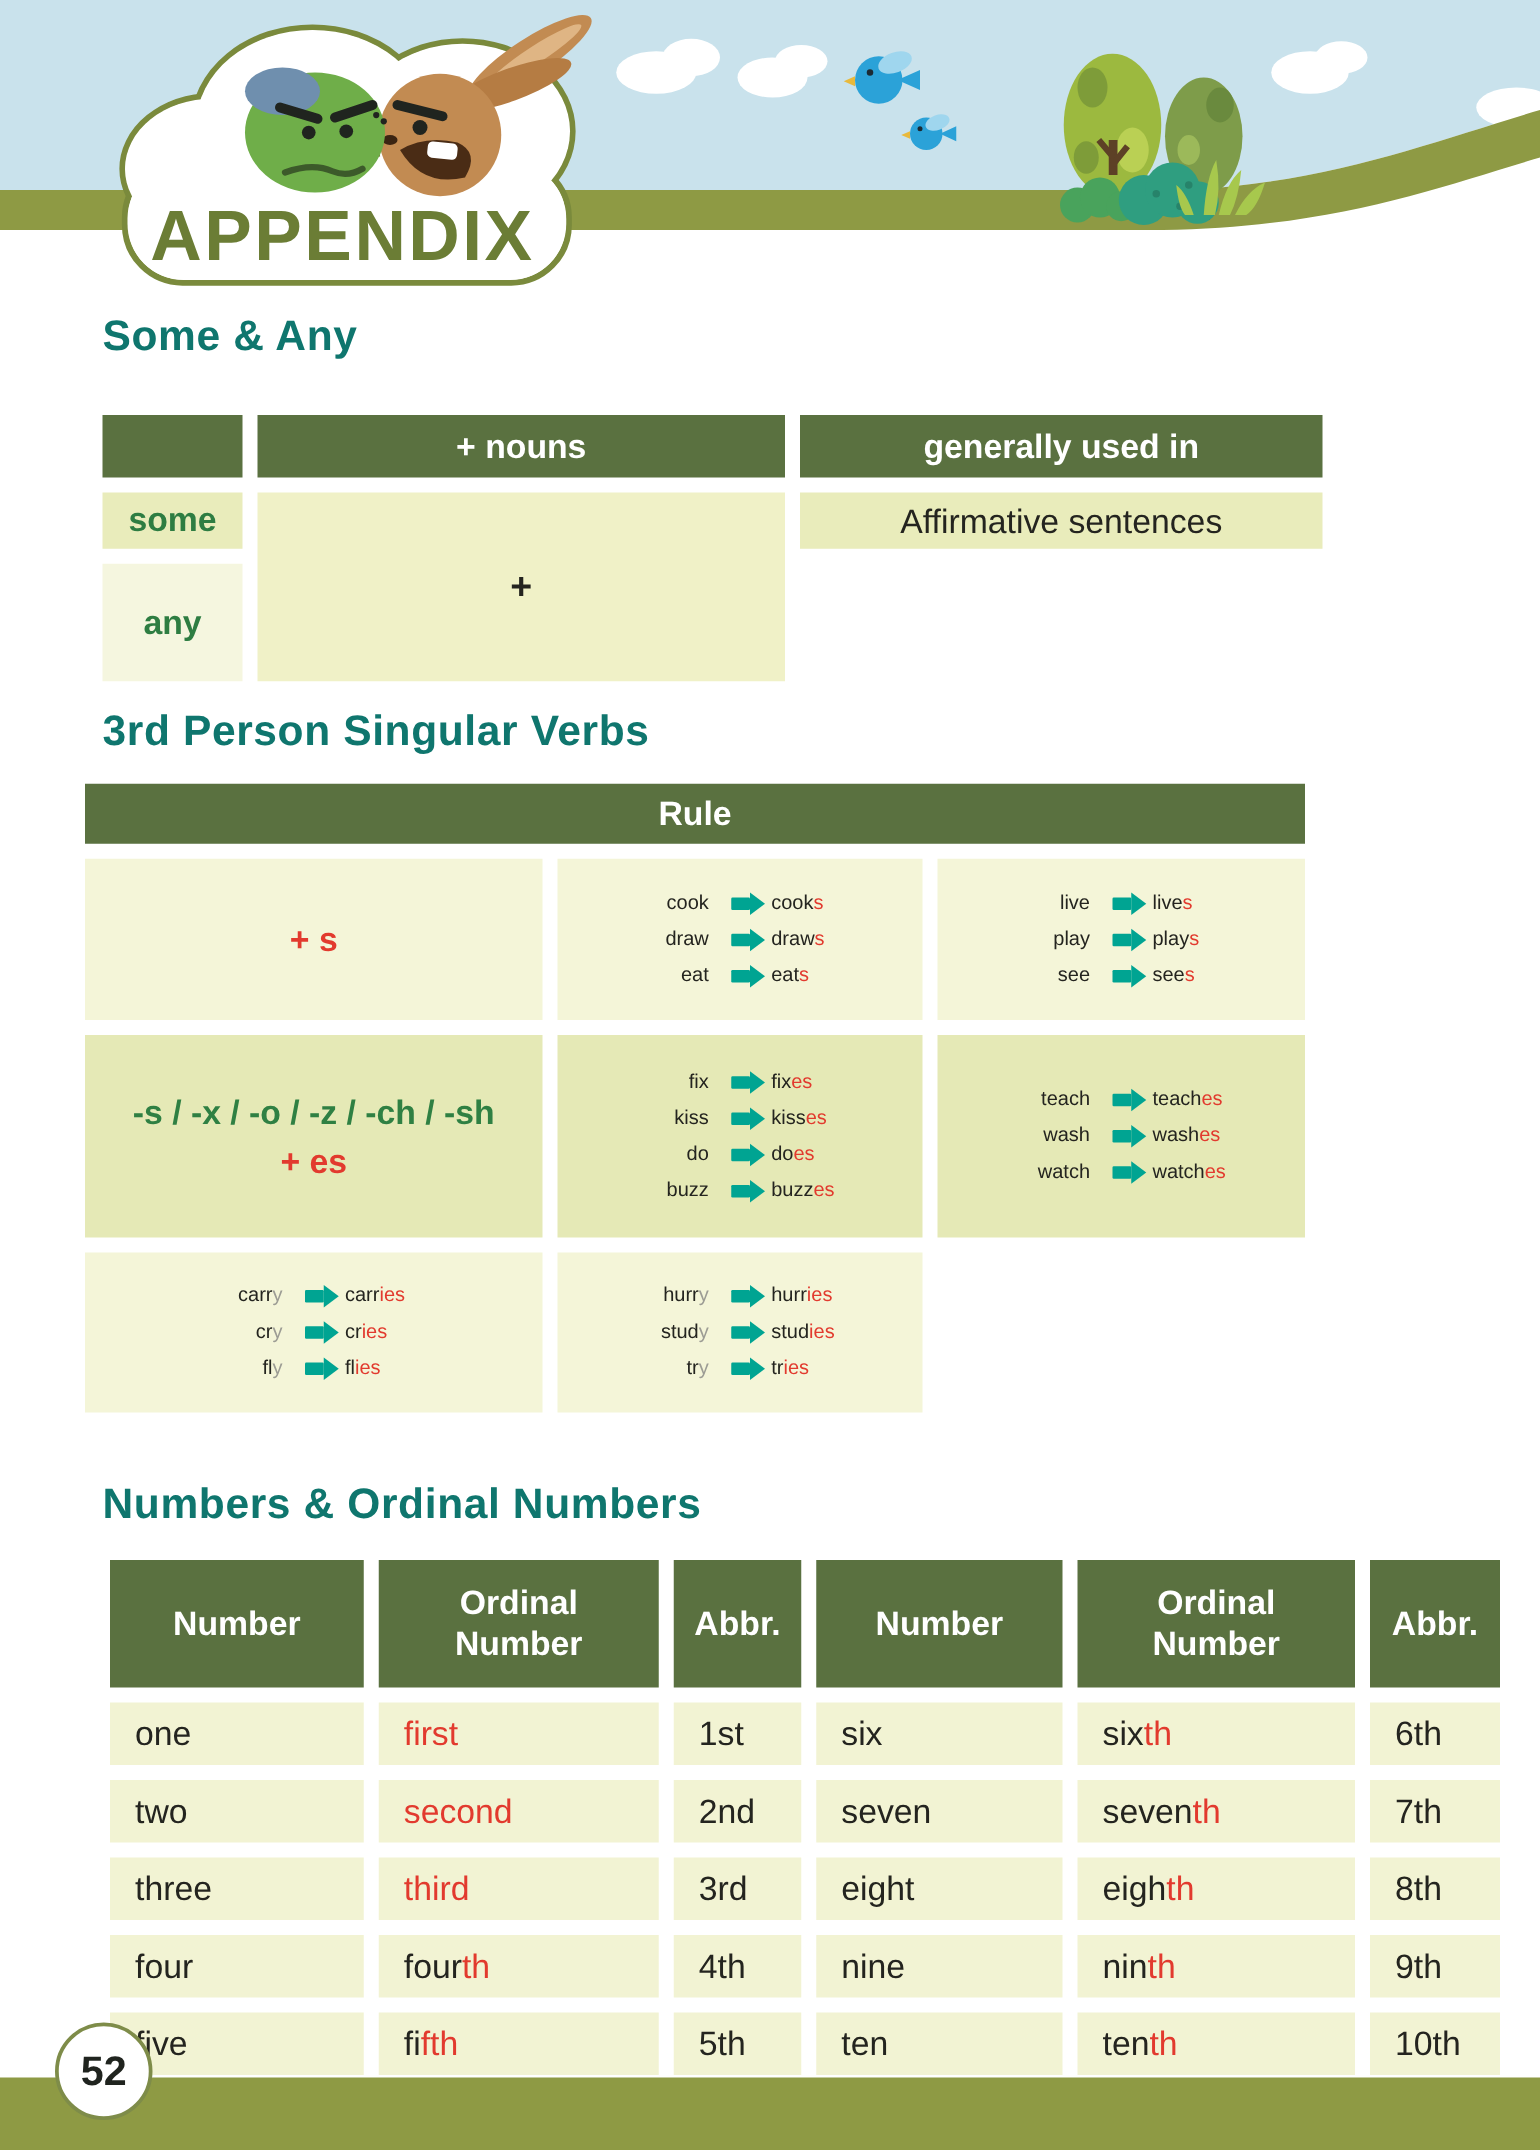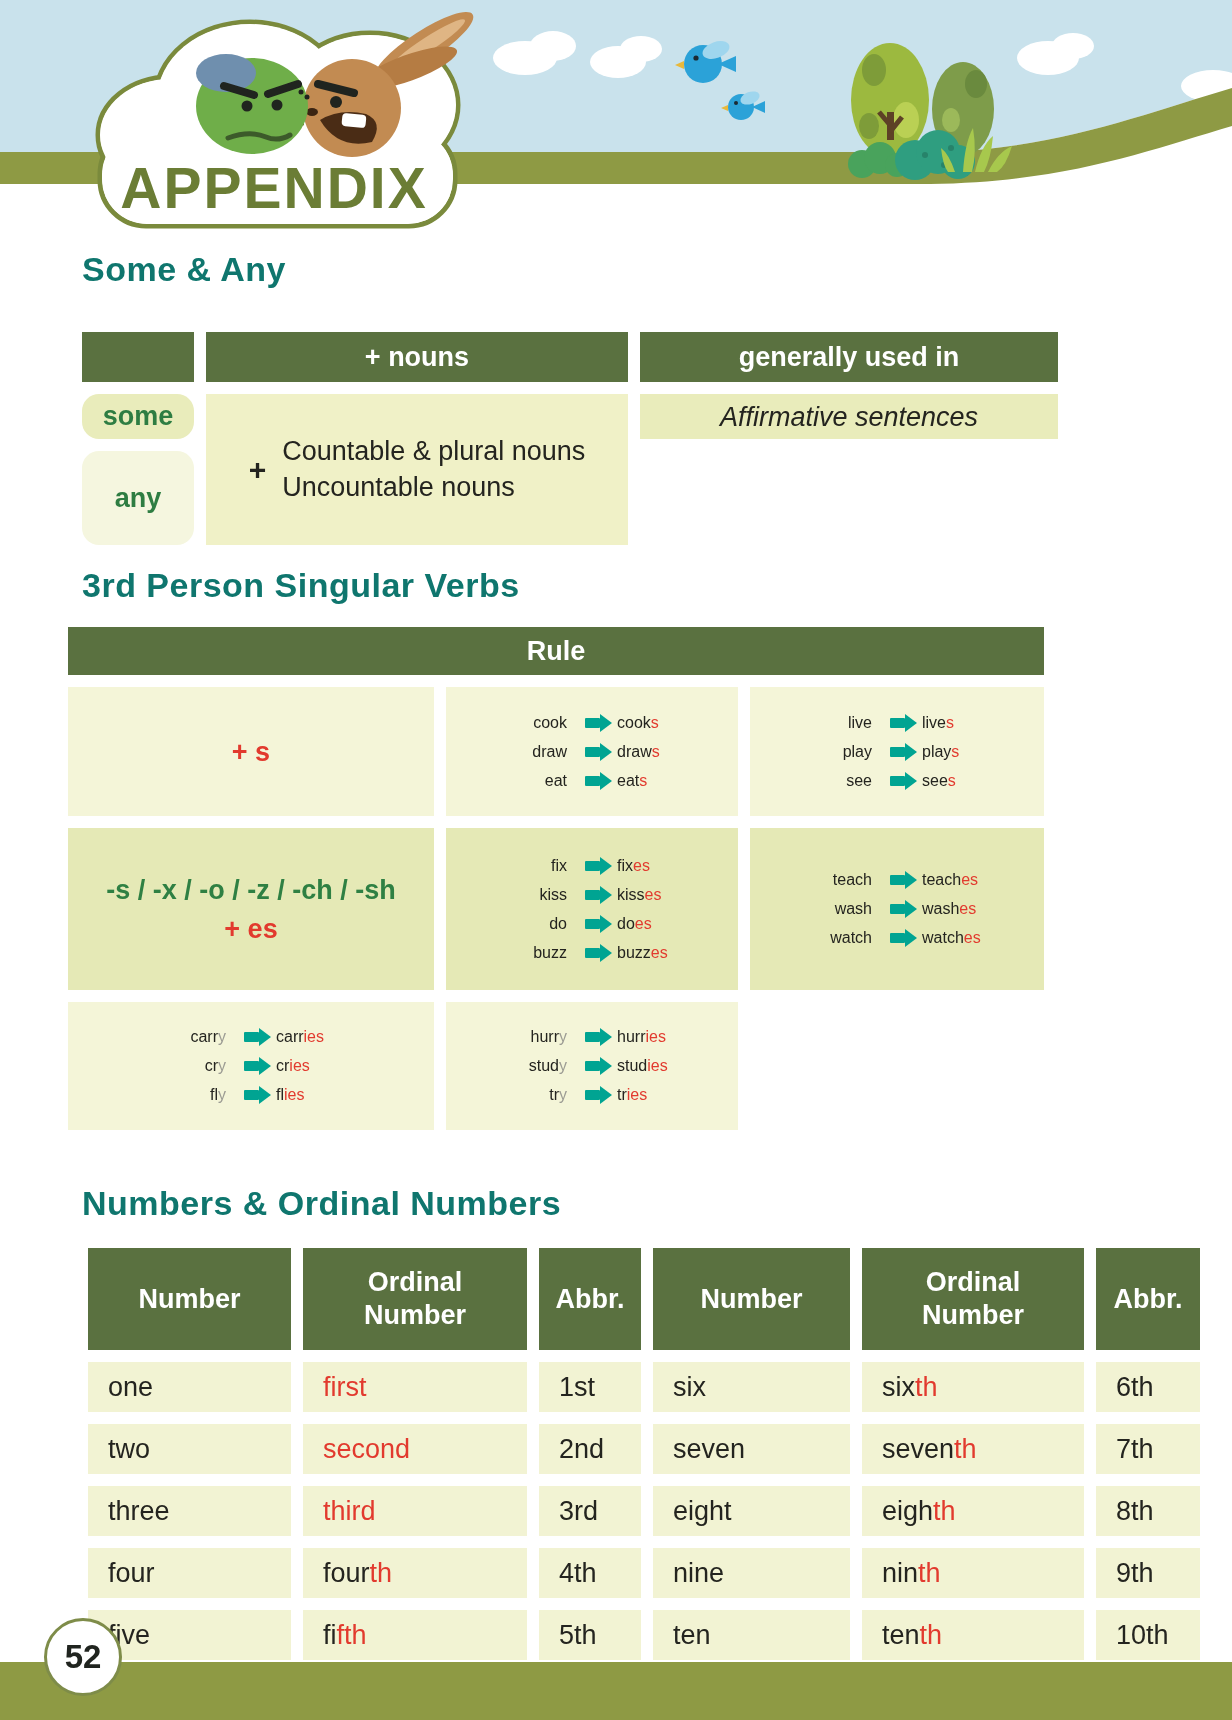--- a/index.html
+++ b/index.html
@@ -18,25 +18,25 @@
 
   
   #sa-table{left:82px;top:332px;
       grid-template-columns:112px 422px 418px;
       grid-template-rows:50px 45px 94px;
       grid-template-areas:"h1 h2 h3" "w1 nn u1" "w2 nn u2";}
   .a-h1{grid-area:h1;} .a-h2{grid-area:h2;} .a-h3{grid-area:h3;}
   .a-w1{grid-area:w1;} .a-w2{grid-area:w2;} .a-nn{grid-area:nn;}
   .a-u1{grid-area:u1;} .a-u2{grid-area:u2;}
   .shadeA{background:#e9ecbb;} .shadeB{background:#f5f6df;} .shadeMid{background:#f0f1c7;}
-  .word{color:#2e7d42;font-weight:bold;border-radius:17px;}
+  .word{color:#2e7d42;font-weight:bold;}
   .nouns{gap:16px;}
   .nouns .plus{font-size:30px;font-weight:bold;}
   .nlines{display:flex;flex-direction:column;gap:5px;text-align:left;line-height:31px;}
-  .usage{flex-direction:column;gap:3px;line-height:32px;text-align:left;font-style:italic;}
+  .usage{flex-direction:column;gap:3px;line-height:32px;text-align:left;}
 
   
   #vb-table{left:68px;top:627px;
       grid-template-columns:366px 292px 294px;
       grid-template-rows:48px 129px 162px 128px;}
   .vhead{grid-column:1 / -1;}
   .vlight{background:#f4f5d8;} .vdark{background:#e5e9b6;}
   .rule{flex-direction:column;gap:9px;font-weight:bold;}
   .rule-line{line-height:30px;}
   .rule-line.green{color:#2f8043;}
@@ -174,24 +174,20 @@
 <h2 class="section-title" id="title-some-any">Some &amp; Any</h2>
 
 <div class="grid-table" id="sa-table">
   <div class="cell head a-h1"></div>
   <div class="cell head a-h2">+ nouns</div>
   <div class="cell head a-h3">generally used in</div>
 
   <div class="cell word shadeA a-w1">some</div>
   <div class="cell nouns shadeMid a-nn">
     <span class="plus">+</span>
-    <span class="nlines">
-      <span>Countable &amp; plural nouns</span>
-      <span>Uncountable nouns</span>
-    </span>
   </div>
   <div class="cell usage shadeA a-u1">
     <span>Affirmative sentences</span>
   </div>
 
   <div class="cell word shadeB a-w2">any</div>
 </div>
 
 <h2 class="section-title" id="title-verbs">3rd Person Singular Verbs</h2>
 

